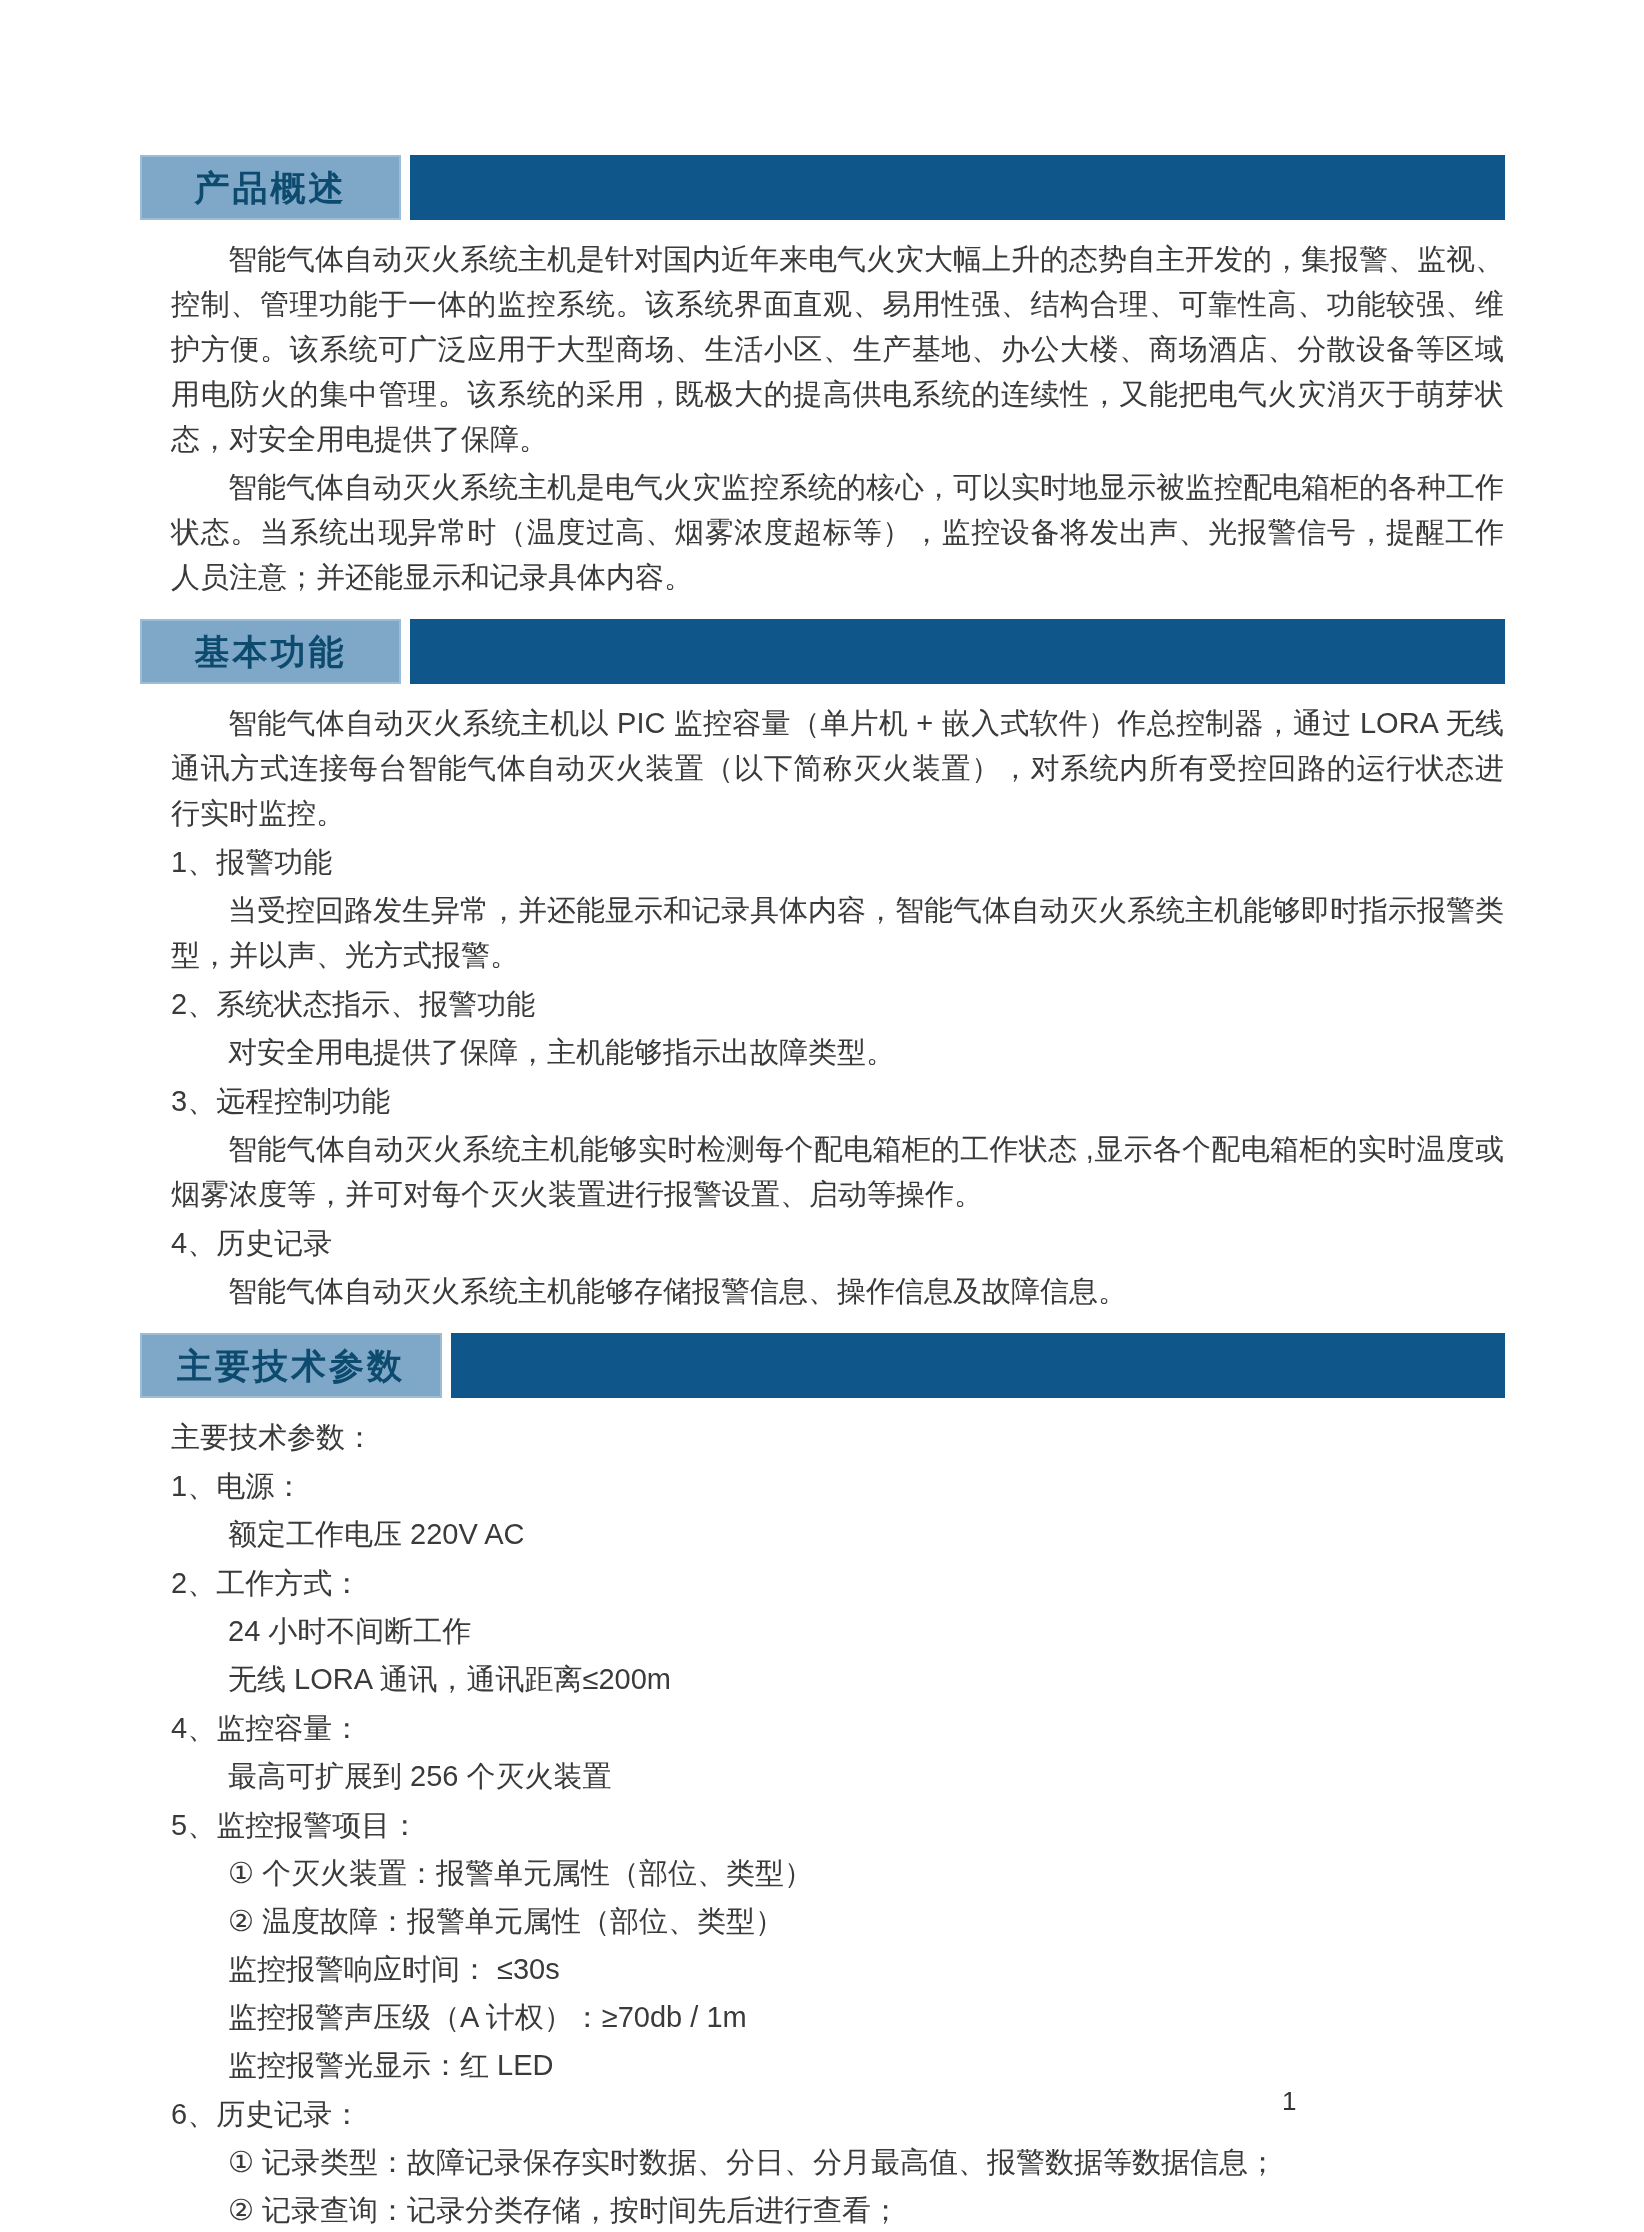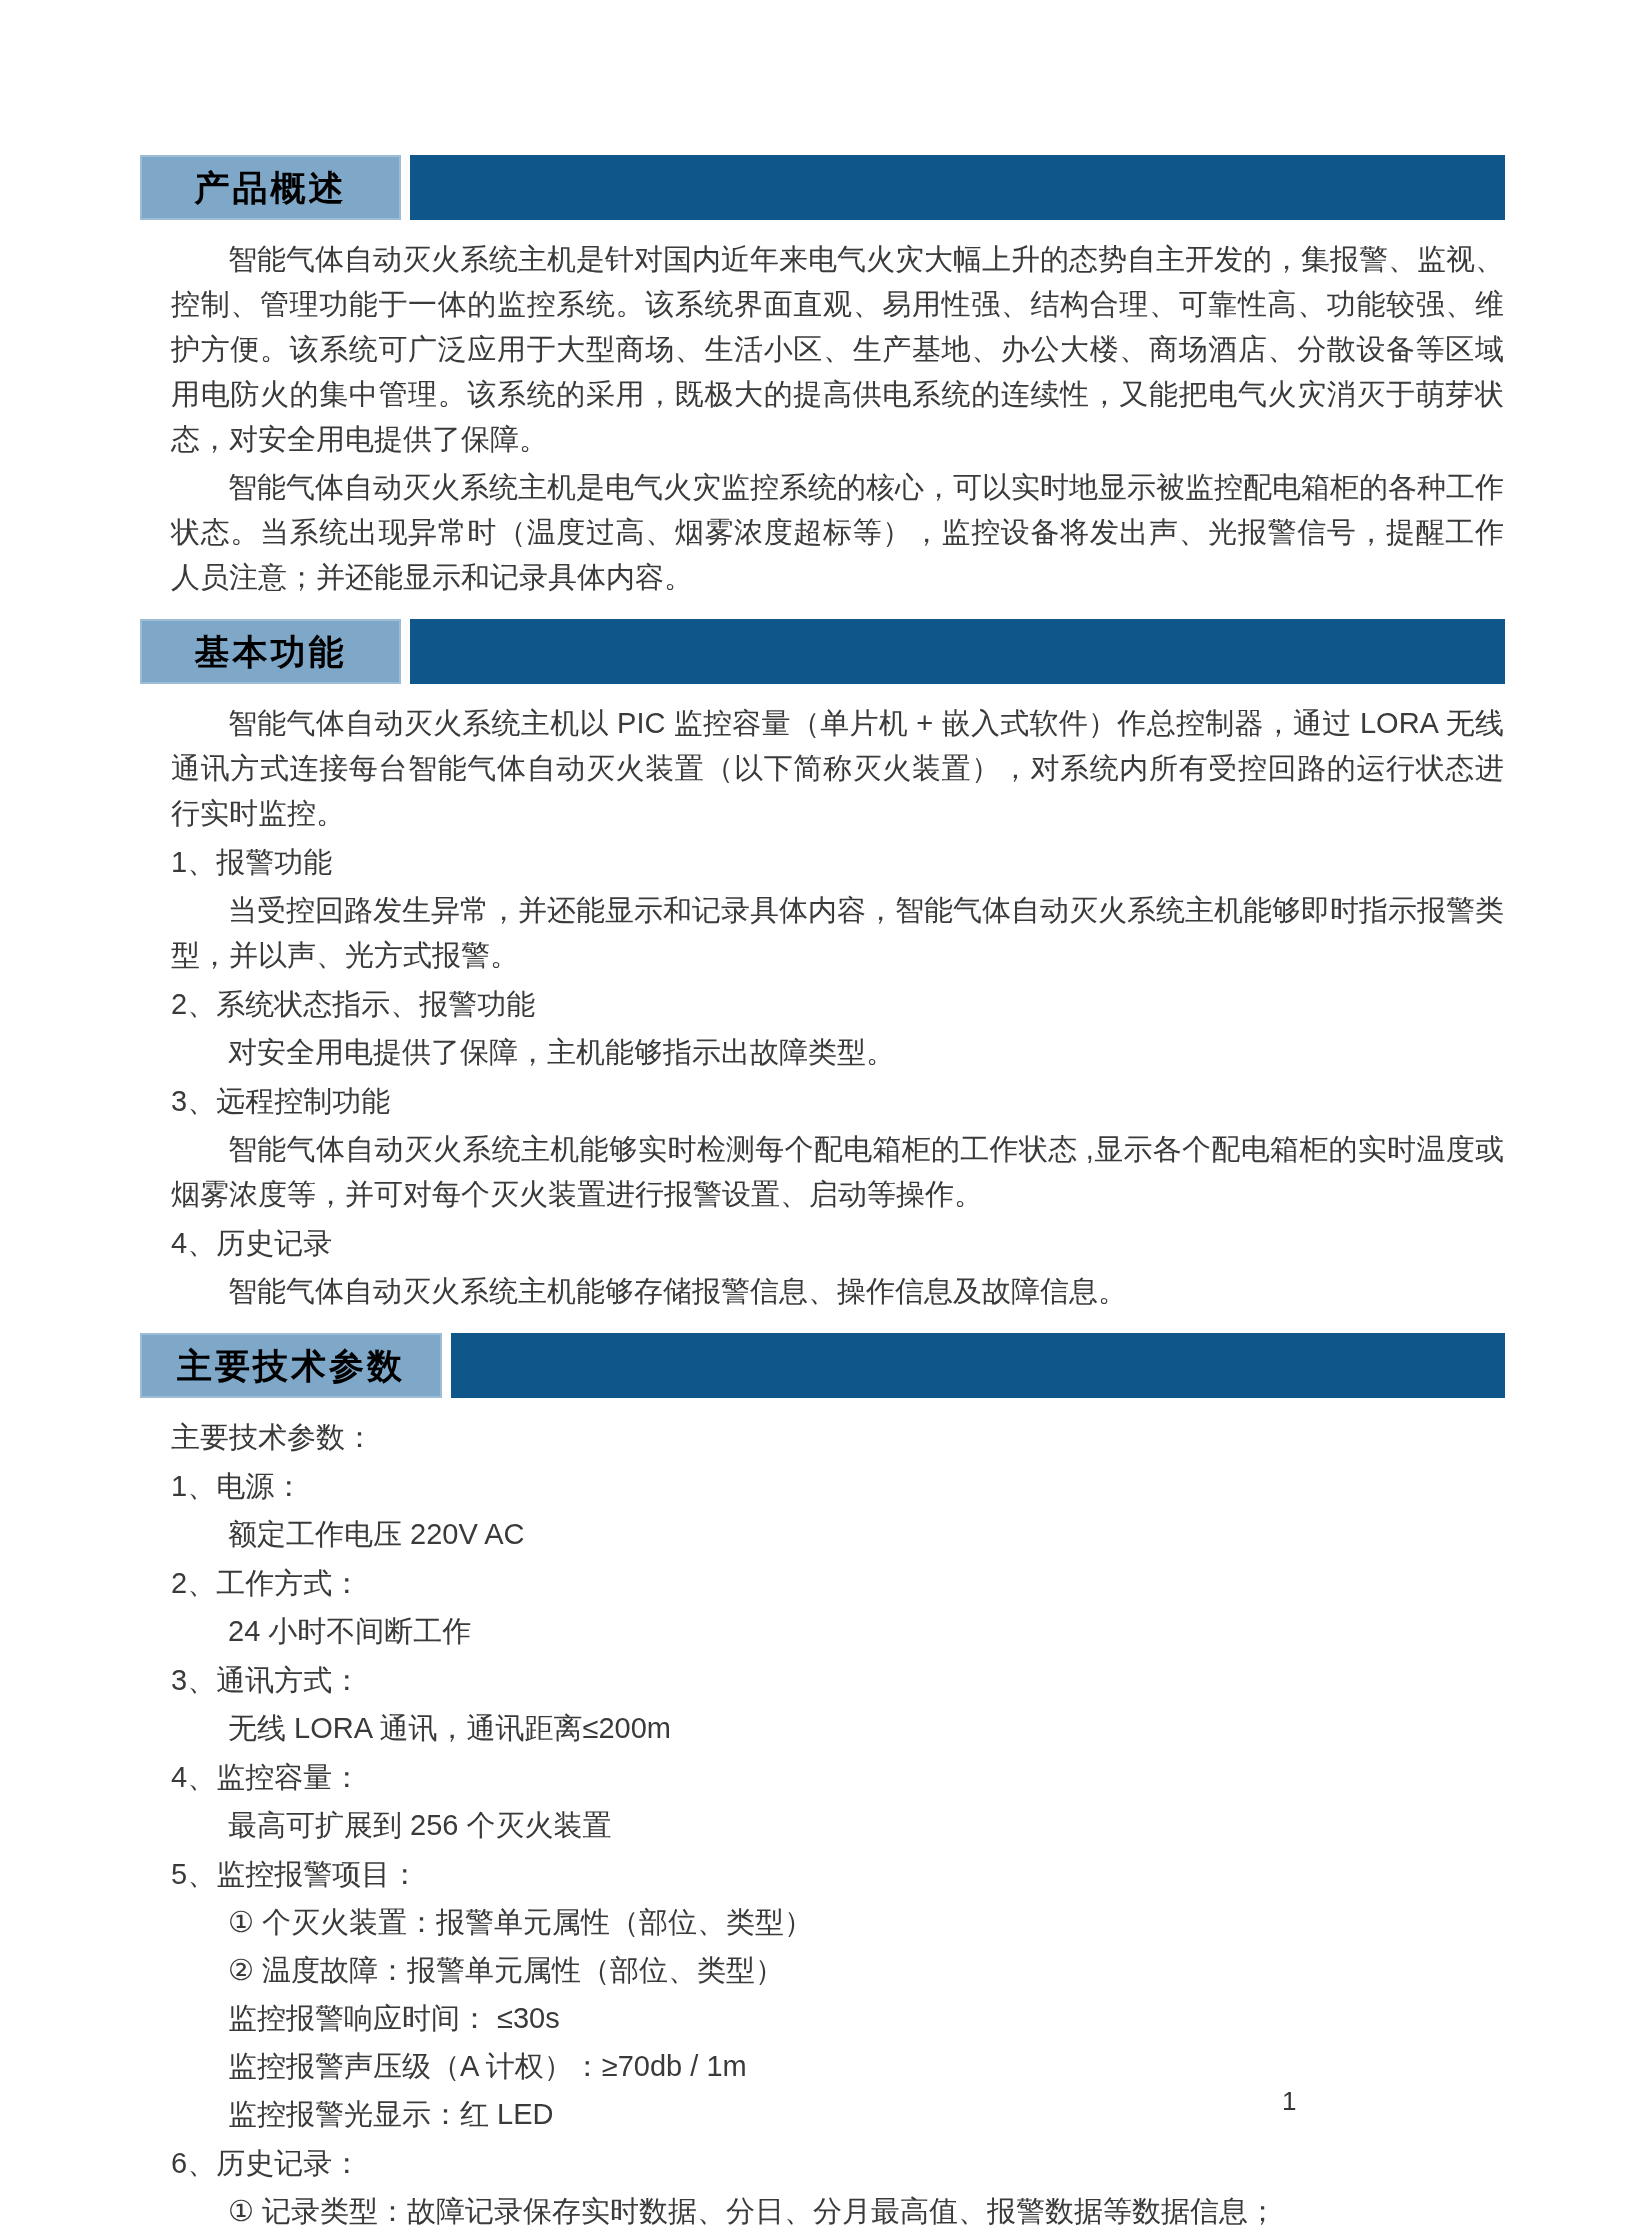--- a/index.html
+++ b/index.html
@@ -30,21 +30,21 @@
     height: 65px;
     margin: 0 0 17px 140px;
     width: 1365px;
   }
   .sec-header.not-first { margin-top: 19px; }
   .sec-label {
     width: 261px;
     background: #7ea7c8;
     border: 2px solid #9dbdd6;
     box-sizing: border-box;
-    color: #000000;
+    color: #0c4a6e;
     font-size: 35px;
     font-weight: bold;
     letter-spacing: 3px;
     text-align: center;
     line-height: 61px;
     flex: none;
   }
   .sec-label.wide { width: 302px; }
   .sec-bar {
     flex: 1;
@@ -116,21 +116,20 @@
       <div class="sec-header not-first">
         <div class="sec-label wide">主要技术参数</div>
         <div class="sec-bar"></div>
       </div>
       <div class="sec-body">
           <p class="block-plain">主要技术参数：</p>
           <p class="block-numbered">1、电源：</p>
           <p class="block-value">额定工作电压 220V AC</p>
           <p class="block-numbered">2、工作方式：</p>
           <p class="block-value">24 小时不间断工作</p>
-          <p class="block-numbered">3、通讯方式：</p>
           <p class="block-value">无线 LORA 通讯，通讯距离≤200m</p>
           <p class="block-numbered">4、监控容量：</p>
           <p class="block-value">最高可扩展到 256 个灭火装置</p>
           <p class="block-numbered">5、监控报警项目：</p>
           <p class="block-value">① 个灭火装置：报警单元属性（部位、类型）</p>
           <p class="block-value">② 温度故障：报警单元属性（部位、类型）</p>
           <p class="block-value">监控报警响应时间： ≤30s</p>
           <p class="block-value">监控报警声压级（A 计权）：≥70db / 1m</p>
           <p class="block-value">监控报警光显示：红 LED</p>
           <p class="block-numbered">6、历史记录：</p>

